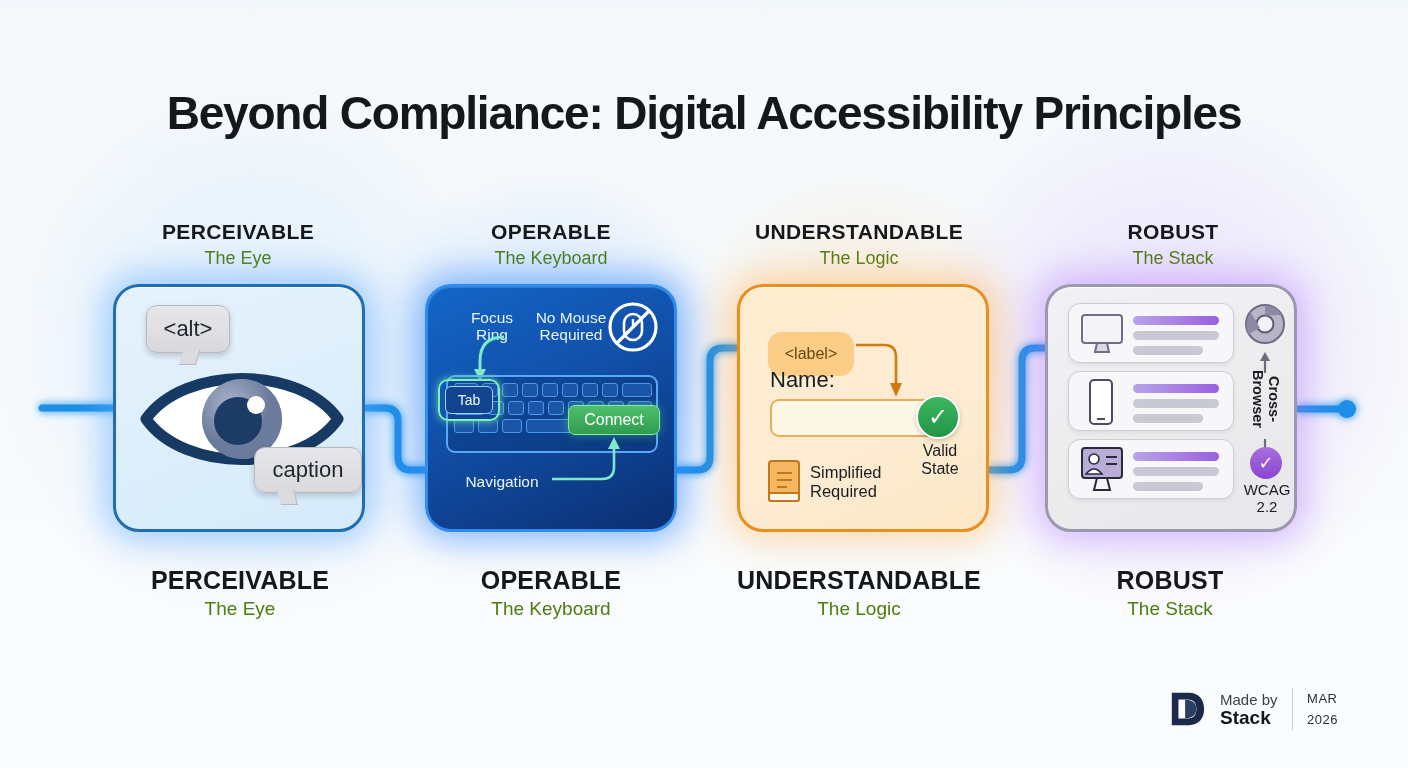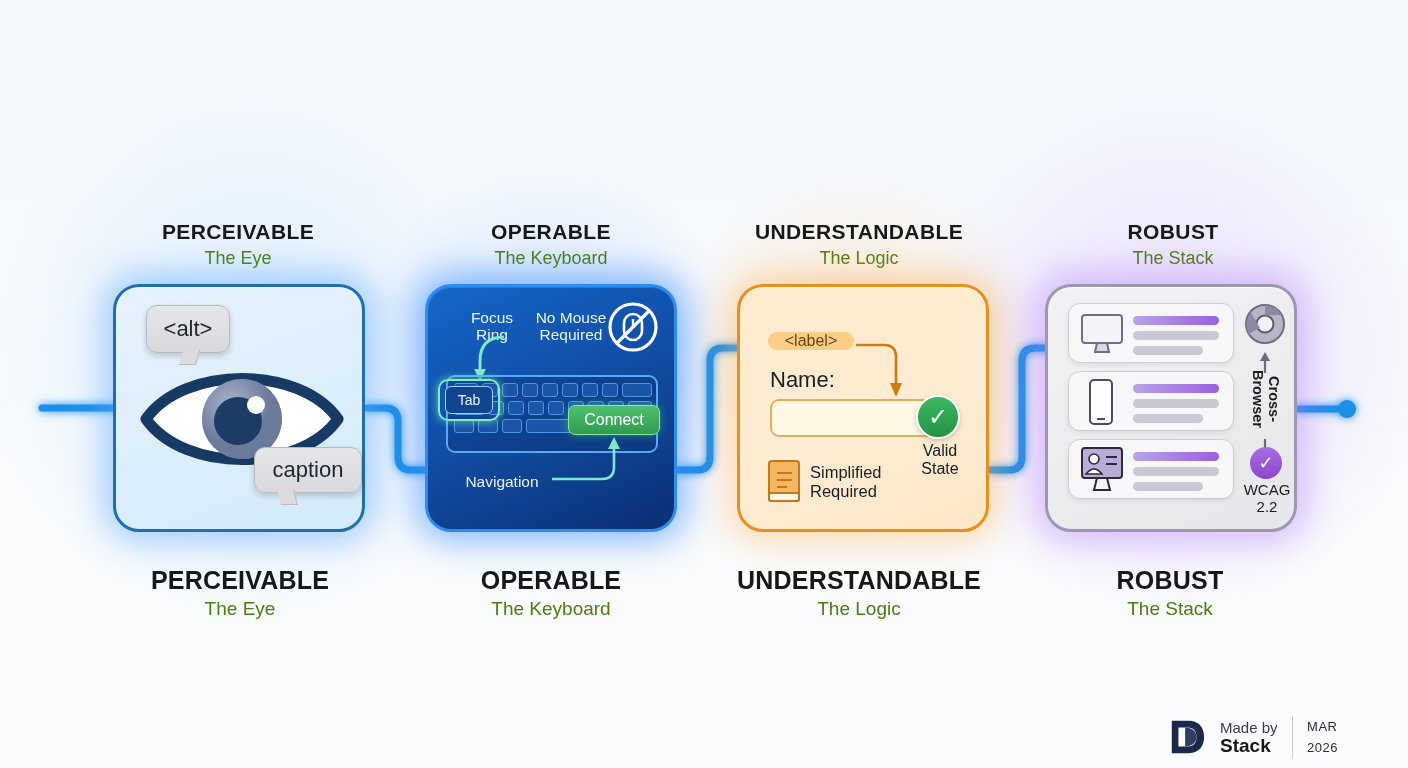--- a/index.html
+++ b/index.html
@@ -74,21 +74,21 @@
   .tabkey{ position:absolute; left:17px; top:99px; width:48px; height:28px;
       background:#12458f; border:1.5px solid #9fd4ff; border-radius:6px; color:#eaf6ff;
       font-size:14px; display:flex; align-items:center; justify-content:center; }
   .connect-btn{ position:absolute; left:140px; top:118px; width:92px; height:30px;
       background:linear-gradient(180deg,#4fbf6d,#2f9c4d); border:1.5px solid #8ae7a4;
       border-radius:7px; color:#fff; font-size:16px; display:flex; align-items:center;
       justify-content:center; box-shadow:0 0 10px rgba(80,230,130,.45); }
   .nomouse{ position:absolute; left:179px; top:14px; width:52px; height:52px; }
 
   
-  .tagpill{ position:absolute; left:28px; top:45px; width:86px; height:18px;
+  .tagpill{ position:absolute; left:28px; top:45px; width:86px; height:44px;
       background:#fbcd86; border-radius:14px; color:#6a4410; font-size:16px;
       display:flex; align-items:center; justify-content:center; }
   .namelbl{ position:absolute; left:30px; top:80px; font-size:22px; color:#1b1d22; }
   .field{ position:absolute; left:30px; top:112px; width:180px; height:38px;
       background:#fdf8e6; border:2px solid #e0b060; border-radius:9px; }
   .checkg{ position:absolute; left:176px; top:108px; width:44px; height:44px; border-radius:50%;
       background:linear-gradient(180deg,#3cb85f,#239348); display:flex; align-items:center;
       justify-content:center; color:#fff; font-size:24px; border:2px solid #fff;
       box-shadow:0 2px 5px rgba(0,0,0,.2); }
   .validtxt{ position:absolute; left:168px; top:155px; width:64px; text-align:center;
@@ -106,32 +106,33 @@
   .cbtxt{ position:absolute; left:-24px; top:32px; width:92px; text-align:center;
       font-size:14.5px; line-height:16px; color:#1b1d22; font-weight:600;
       transform:rotate(90deg); }
   .wcagbadge{ position:absolute; left:202px; top:160px; width:32px; height:32px; border-radius:50%;
       background:linear-gradient(180deg,#a86fe0,#8b45cf); color:#fff; display:flex;
       align-items:center; justify-content:center; font-size:18px; }
   .wcagtxt{ position:absolute; left:190px; top:194px; width:58px; text-align:center;
       font-size:15px; line-height:17px; color:#1b1d22; }
 
   
-  .footer{ position:absolute; left:1168px; top:688px; display:flex; align-items:center; gap:14px;margin-top:28px; }
+  .footer{ position:absolute; left:1168px; top:688px; display:flex; align-items:center; gap:14px; }
   .flogo{ width:38px; height:38px; }
   .fmade{ font-size:15px; color:#3c4049; line-height:18px; }
   .fmade b{ font-size:19px; color:#14161a; }
   .fdiv{ width:1.5px; height:42px; background:#c6ccd4; }
   .fdate{ font-size:13px; line-height:21px; color:#2b2f36; letter-spacing:.5px; }
 </style>
 </head>
 <body>
 
 <div id="stage">
 
+  <div class="title">Beyond Compliance: Digital Accessibility Principles</div>
 
   <div class="cap" style="left:108px; top:220px;">
     <div class="big">PERCEIVABLE</div>
     <div class="sub">The Eye</div>
   </div>
   <div class="cap" style="left:421px; top:220px;">
     <div class="big">OPERABLE</div>
     <div class="sub">The Keyboard</div>
   </div>
   <div class="cap" style="left:729px; top:220px;">

